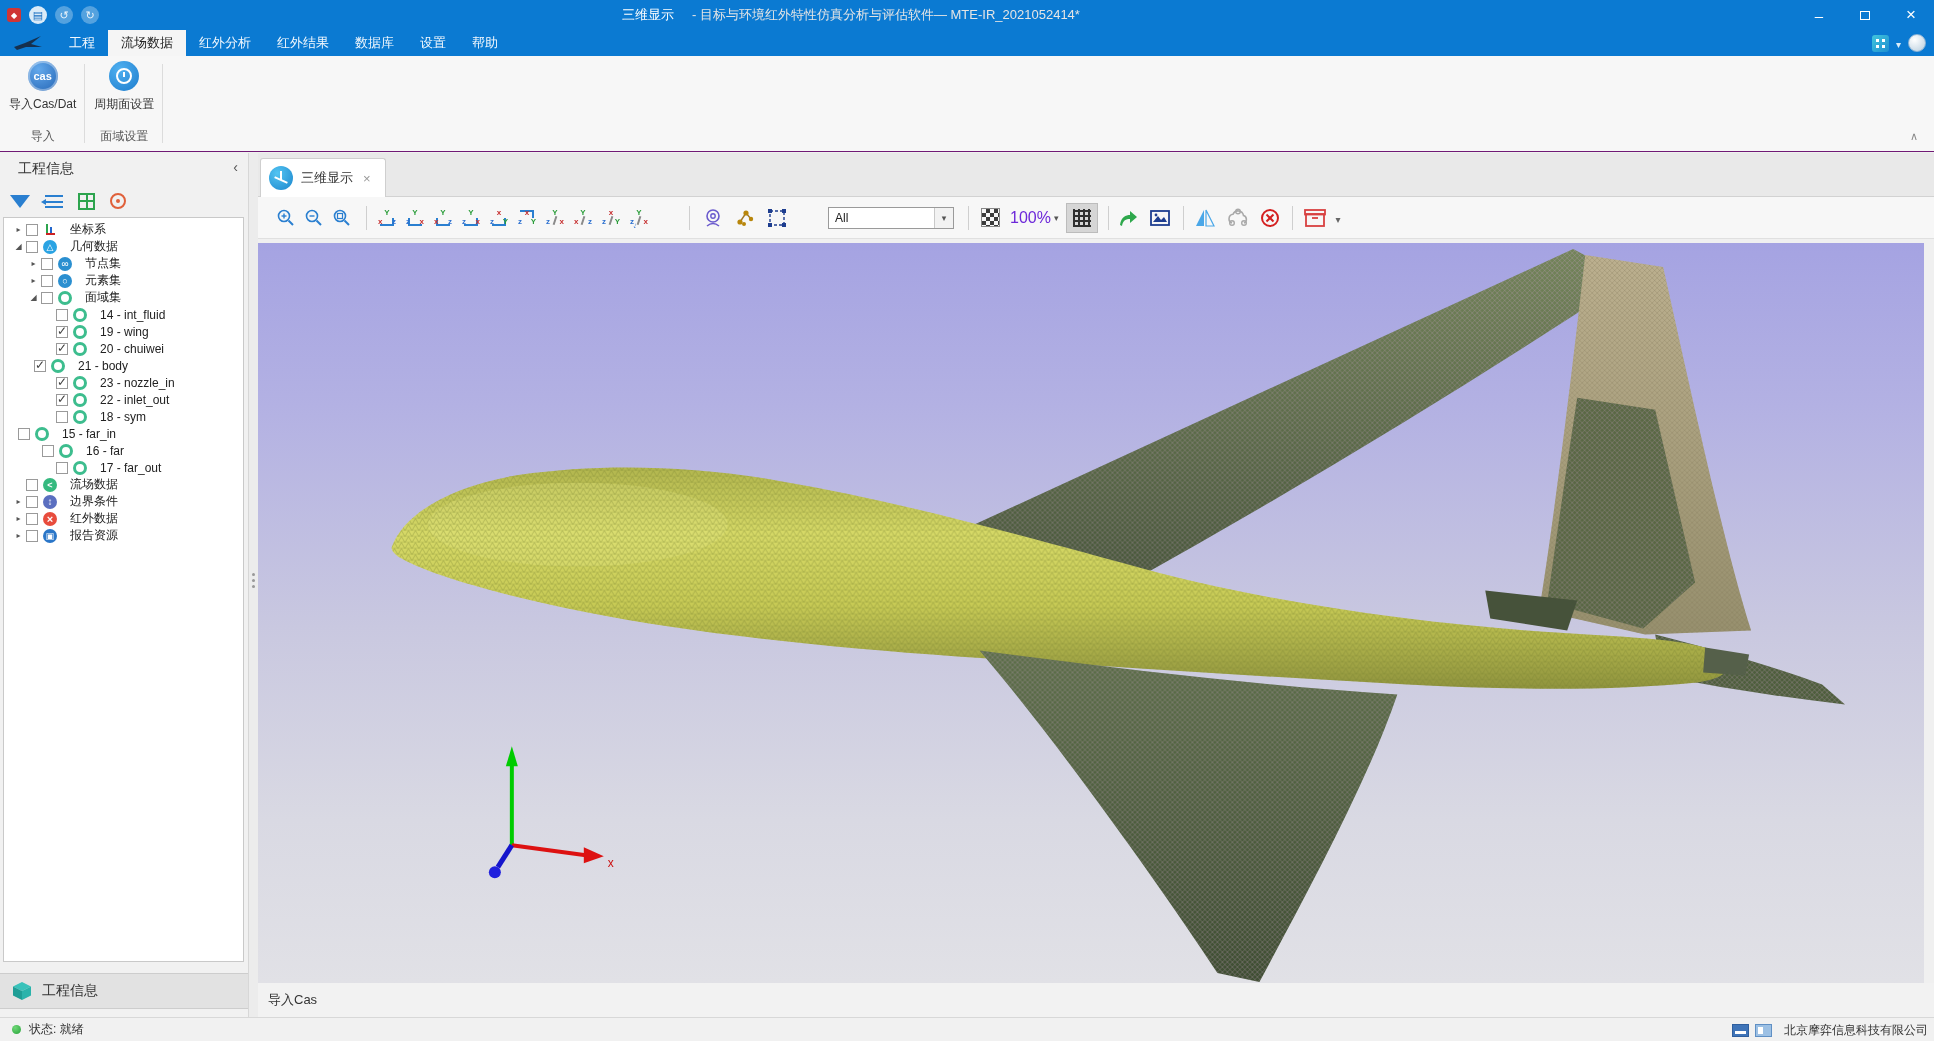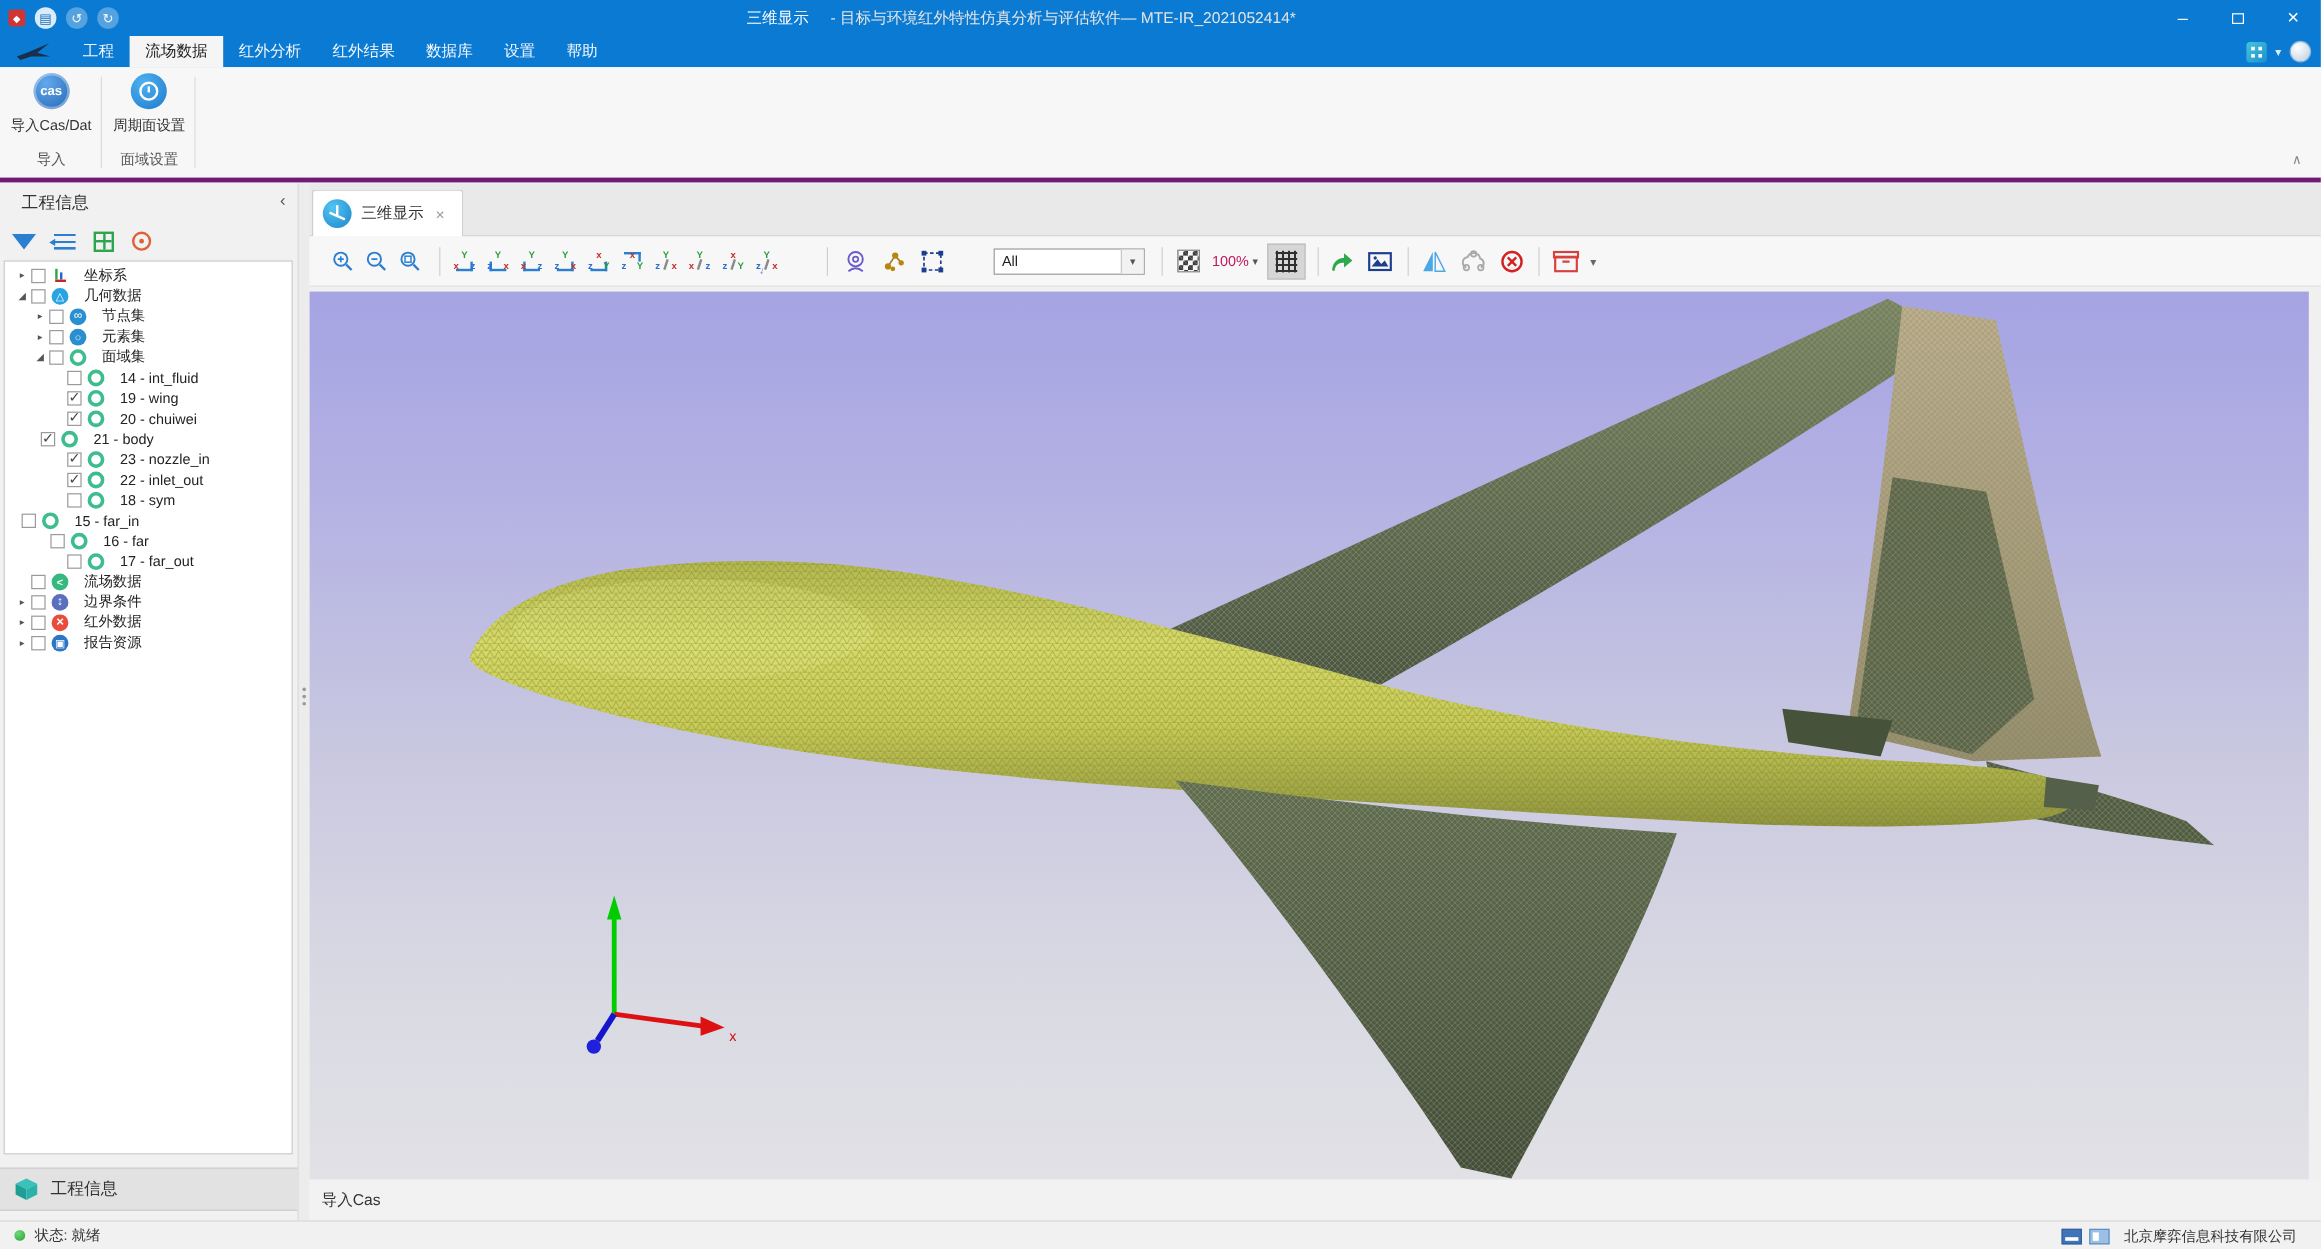--- a/index.html
+++ b/index.html
@@ -26,21 +26,21 @@
 .mitem{padding:0 13px;display:flex;align-items:center;font-size:13px;color:#f2f8fd;cursor:default}
 .mitem.active{background:#f5f5f5;color:#222}
 .menu-right{position:absolute;right:8px;top:0;height:26px;display:flex;align-items:center;gap:7px}
 .apps-sq{width:17px;height:17px;border-radius:3px;background:linear-gradient(135deg,#41c6dd,#1f8fd0);position:relative}
 .apps-sq::after{content:'';position:absolute;inset:4px;background:
  linear-gradient(#fff,#fff) 0 0/3px 3px no-repeat,linear-gradient(#fff,#fff) 100% 0/3px 3px no-repeat,
  linear-gradient(#fff,#fff) 0 100%/3px 3px no-repeat,linear-gradient(#fff,#fff) 100% 100%/3px 3px no-repeat}
 .dd-w::after{content:'▾';color:#dcecf8;font-size:10px}
 .user-c{width:18px;height:18px;border-radius:50%;background:radial-gradient(circle at 35% 30%,#ffffff,#b9cede);border:1px solid #8fb5d6}
 
-.ribbon{position:absolute;left:0;top:56px;width:1934px;height:96px;background:#f7f7f7;border-bottom:4px solid #701a75}
+.ribbon{position:absolute;left:0;top:56px;width:1934px;height:96px;background:#f7f7f7;border-bottom:1px solid #701a75}
 .rgroups{display:flex;height:100%}
 .rgroup{position:relative;height:100%;display:flex;justify-content:center;align-items:flex-start;gap:4px;padding:5px 6px 0 6px}
 .rgroup::after{content:'';position:absolute;right:0;top:8px;bottom:8px;width:1px;background:#dcdcdc}
 .glabel{position:absolute;bottom:6px;left:0;right:0;text-align:center;font-size:12px;color:#555}
 .rbtn{display:flex;flex-direction:column;align-items:center;gap:5px;padding:0 3px}
 .rlabel{font-size:12px;color:#333;white-space:nowrap}
 .rbtn.disabled .rlabel{color:#b5b5b5}
 .ricon{width:30px;height:30px;border-radius:50%;position:relative;flex:none}
 .ric-text{position:absolute;inset:0;display:flex;align-items:center;justify-content:center;color:#fff;font-size:11px;font-weight:bold}
 .i-cas{background:radial-gradient(circle at 35% 28%,#63a9ec,#2465b5);box-shadow:inset 0 0 0 2px rgba(255,255,255,.35)}
@@ -124,36 +124,36 @@
 .k-iso .vframe,.k-iso2 .vframe{left:9px;bottom:3px;width:2px;height:9px;background:#8a8a8a;transform:rotate(18deg)}
 .k-iso2 .vframe::after{content:'↓';position:absolute;left:-3px;top:6px;font-size:8px;color:#2a6fd0}
 .combo{width:126px;height:22px;background:#fff;border:1px solid #9a9a9a;display:flex;align-items:center;flex:none}
 .combo-text{flex:1;font-size:12px;color:#222;padding-left:6px}
 .combo-btn{width:19px;height:100%;border-left:1px solid #c9c9c9;background:#f2f2f2;display:flex;align-items:center;justify-content:center}
 .combo-btn::after{content:'▾';font-size:9px;color:#555}
 .checker{width:19px;height:19px;background-image:
  linear-gradient(45deg,#3c3c3c 25%,transparent 25%,transparent 75%,#3c3c3c 75%),
  linear-gradient(45deg,#3c3c3c 25%,transparent 25%,transparent 75%,#3c3c3c 75%);
  background-size:8px 8px;background-position:0 0,4px 4px;border:1px solid #888}
-.zoomlvl{font-size:12px;color:#be185d;display:flex;align-items:center;gap:3px}
+.zoomlvl{font-size:16px;color:#6d28d9;display:flex;align-items:center;gap:3px}
 .zoomlvl::after{content:'▾';font-size:9px;color:#555}
 .gridbtn{width:32px;height:30px;background:#d6d6d6;border:1px solid #bcbcbc;display:flex;align-items:center;justify-content:center}
 .gridglyph{width:18px;height:18px;background:
  repeating-linear-gradient(0deg,#2f2f2f 0 2px,transparent 2px 5px),
  repeating-linear-gradient(90deg,#2f2f2f 0 2px,transparent 2px 5px)}
 .dd-g::after{content:'▾';font-size:10px;color:#666}
 
 .viewport{position:absolute;left:0;right:10px;top:90px;bottom:34px;background:linear-gradient(180deg,#a5a3e2 0%,#b3b1e3 22%,#c9c8e0 52%,#d9d9e3 78%,#e1e1e6 100%)}
 .viewport svg{display:block;width:100%;height:100%}
 .msgrow{position:absolute;left:0;right:0;bottom:0;height:34px;display:flex;align-items:center;padding-left:10px;font-size:13px;color:#333;background:#f2f2f2}
 
 .statusbar{position:absolute;left:0;bottom:0;width:1934px;height:24px;background:#f1f1f1;border-top:1px solid #d8d8d8;display:flex;align-items:center}
 .sdot{width:9px;height:9px;border-radius:50%;background:radial-gradient(circle at 35% 30%,#6fd877,#27a33a);margin:0 8px 0 12px;flex:none}
 .stext{font-size:12px;color:#333}
-.sb-right{position:absolute;right:20px;top:0;height:24px;display:flex;align-items:center;gap:6px}
+.sb-right{position:absolute;right:6px;top:0;height:24px;display:flex;align-items:center;gap:6px}
 .wico1{width:17px;height:13px;background:#3f74b8;border:1px solid #2f5f9e;position:relative}
 .wico1::after{content:'';position:absolute;left:2px;bottom:2px;right:2px;height:3px;background:#fff}
 .wico2{width:17px;height:13px;background:#9cc0e4;border:1px solid #5f8fc4;position:relative}
 .wico2::after{content:'';position:absolute;left:2px;top:2px;width:5px;bottom:2px;background:#fff}
 .company{font-size:12px;color:#333;margin-left:6px;white-space:nowrap}
 </style>
 </head>
 <body>
 
 <div class="titlebar">

